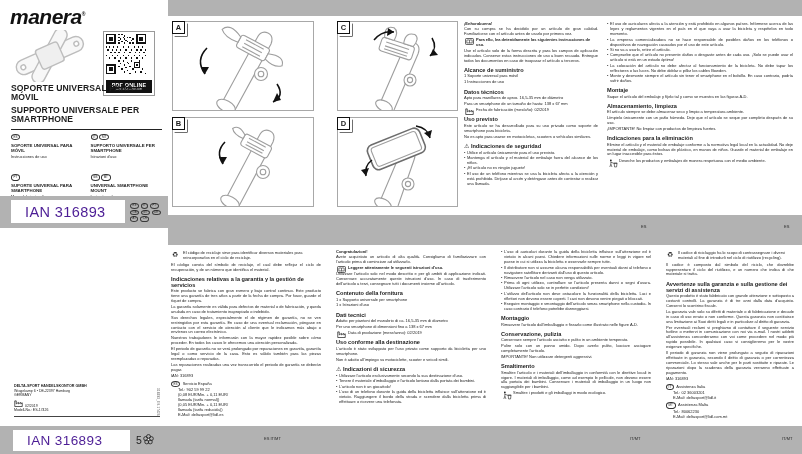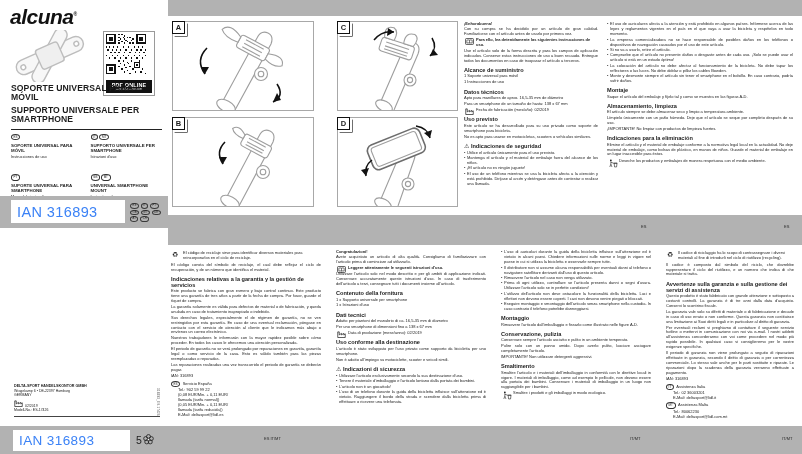--- a/index.html
+++ b/index.html
@@ -26,21 +26,21 @@
   .lang-col{width:73px;}
   .lang-item{margin-bottom:5.5px;}
   .lang-badges{margin-bottom:0.8px;}
   .badge-pill{display:inline-block;font-size:3px;line-height:4.2px;border:0.5px solid #333;border-radius:50%;
               padding:0 1.6px;margin-right:1px;color:#222;background:transparent;}
   .lang-title{font-size:4.4px;line-height:5.2px;font-weight:bold;}
   .lang-sub{font-size:3.9px;line-height:5px;margin-top:0.6px;}
 
   .cover-band{left:0;top:196px;width:168px;height:32px;}
   .ian-box{position:absolute;left:11px;top:4px;width:114px;height:23px;background:#fff;display:flex;align-items:center;}
-  .ian-text{font-size:14.5px;letter-spacing:0.4px;padding-left:6px;color:#3b82f6;}
+  .ian-text{font-size:14.5px;letter-spacing:0.4px;padding-left:14px;color:#4c1d95;}
   .ian-badges{position:absolute;left:130px;top:7px;width:36px;display:flex;flex-wrap:wrap;gap:0.8px;}
   .ian-badges .badge-pill{font-size:2.7px;line-height:3.8px;border-color:#3a3a3a;}
 
   
   .corner{left:0;top:228px;width:168px;height:198px;}
   .imprint{position:absolute;left:14px;top:156px;width:146px;border-bottom:0.8px solid #444;padding-bottom:4px;}
   .imprint .co{font-size:3.7px;font-weight:bold;line-height:4.6px;}
   .imprint .ln{font-size:3.5px;line-height:4.5px;}
   .imprint .date-row{display:flex;align-items:flex-end;gap:2px;margin-top:2px;font-size:3.5px;}
   .side-code{position:absolute;left:156px;top:160px;writing-mode:vertical-rl;font-size:2.8px;color:#555;letter-spacing:0.3px;}
@@ -94,21 +94,21 @@
   .print-mark .n{font-size:10.5px;color:#222;}
   .bottom-ian{position:absolute;left:13px;top:430px;width:117px;height:21px;background:#fff;display:flex;align-items:center;}
   .bottom-ian .ian-text{font-size:13.5px;}
 </style>
 </head>
 <body>
 
 <div class="sheet">
 
   <div class="panel white cover">
-    <div class="brand"><span>alcuna</span><sup>®</sup></div>
+    <div class="brand"><span>manera</span><sup>®</sup></div>
 
     <div class="product-art">
       <svg width="84" height="52" viewBox="0 0 84 52">
         <g transform="rotate(-24 42 26)" fill="#f7f7f7" stroke="#bdbdbd" stroke-width="1.4">
           <rect x="6" y="18" width="72" height="15" rx="7.5"></rect>
           <g transform="rotate(-38 42 26)">
               <rect x="12" y="19" width="60" height="13" rx="6.5"></rect>
             </g>
           <rect x="30" y="15" width="24" height="21" rx="3" fill="#efefef"></rect>
           <circle cx="13" cy="25.5" r="2.4" fill="#fff"></circle>

